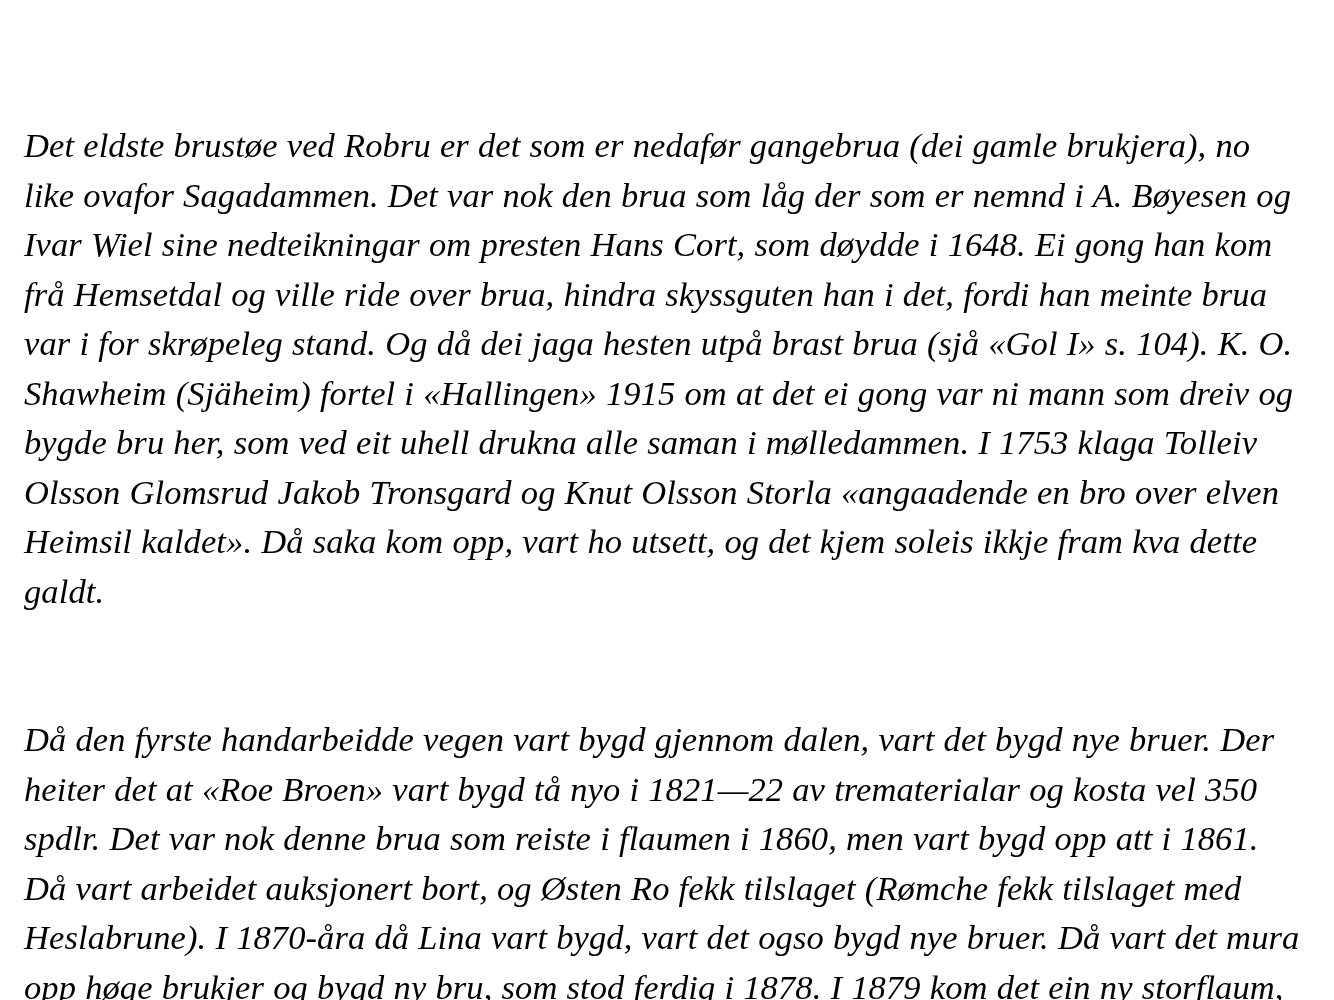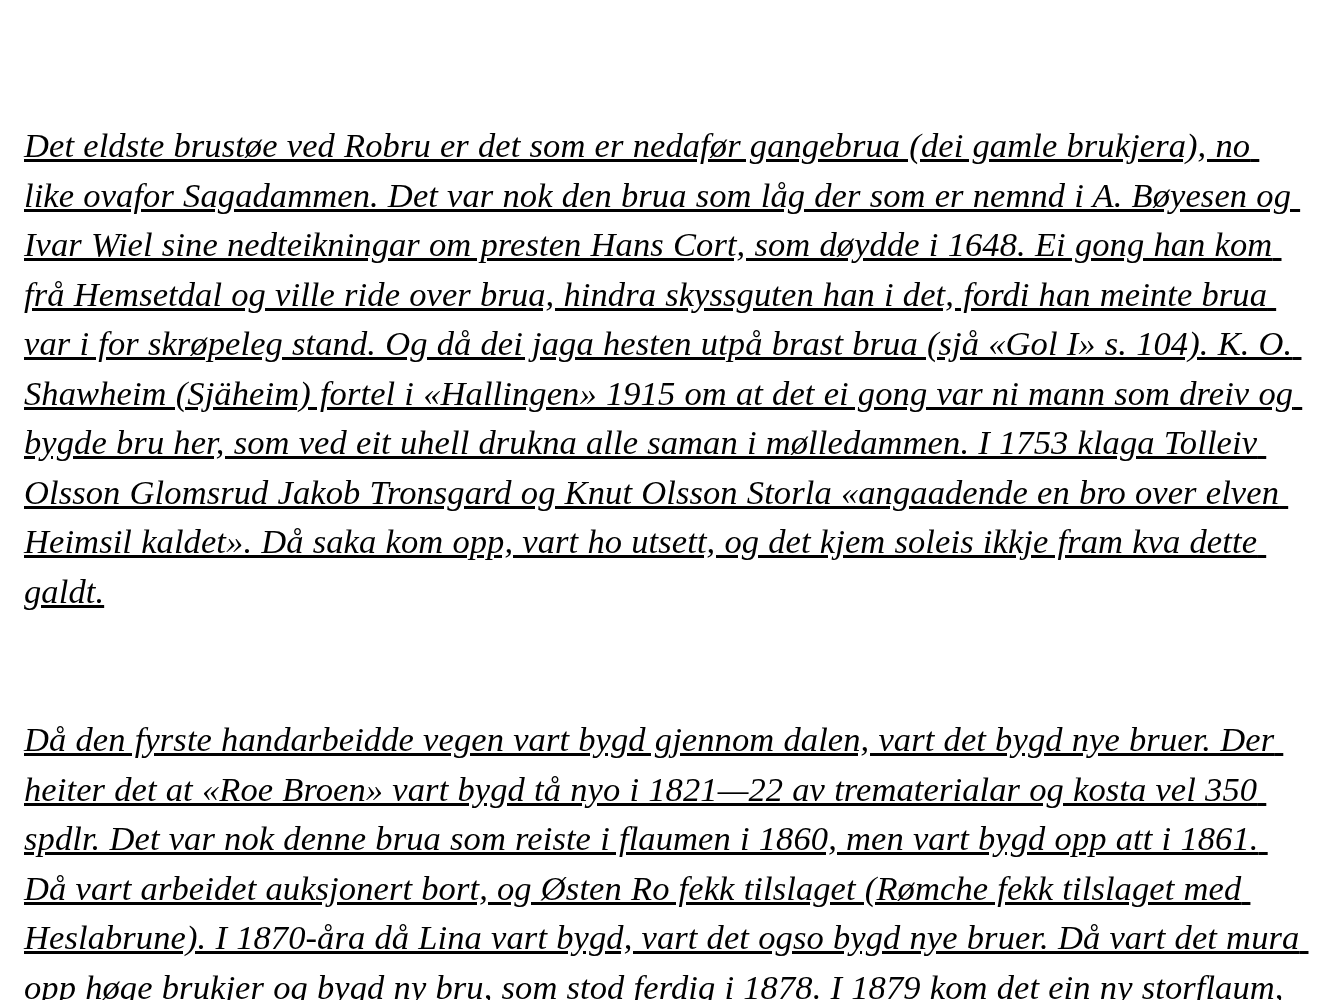--- a/index.html
+++ b/index.html
@@ -26,21 +26,20 @@
     font-size: 34.5px;
     line-height: 49.5px;
     color: #000000;
     letter-spacing: 0.1px;
     word-spacing: 0.4px;
     text-align: left;
     white-space: pre-wrap;
   }
   .para {
     margin: 0;
-    text-decoration: underline;
   }
   .para + .para {
     margin-top: 0;
   }
 </style>
 </head>
 <body>
 
 <div class="page">
   <div class="body-text">

